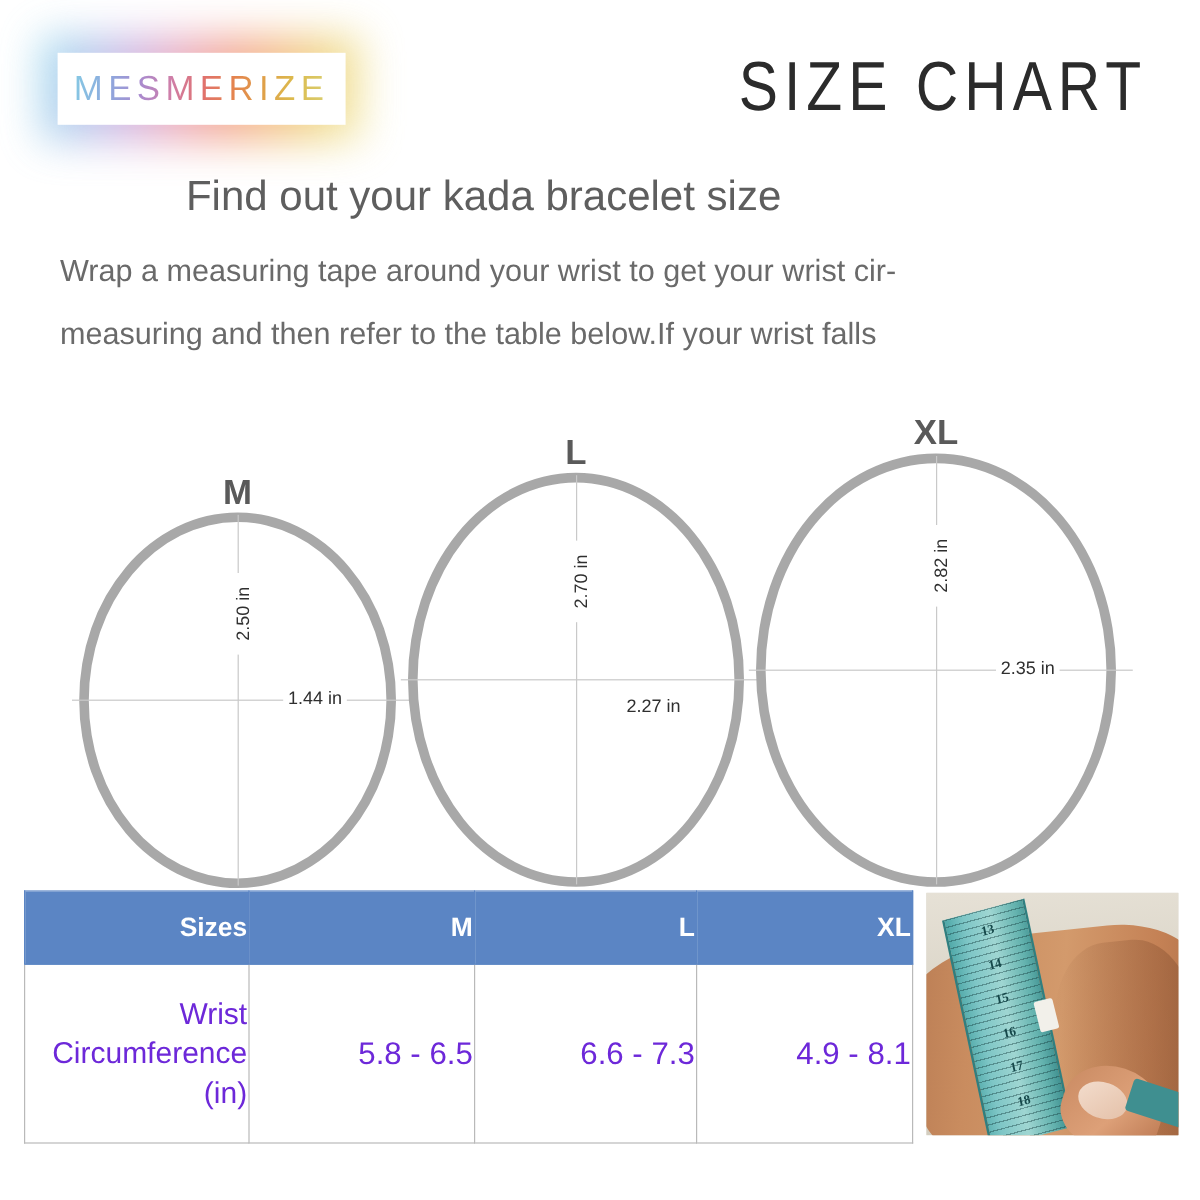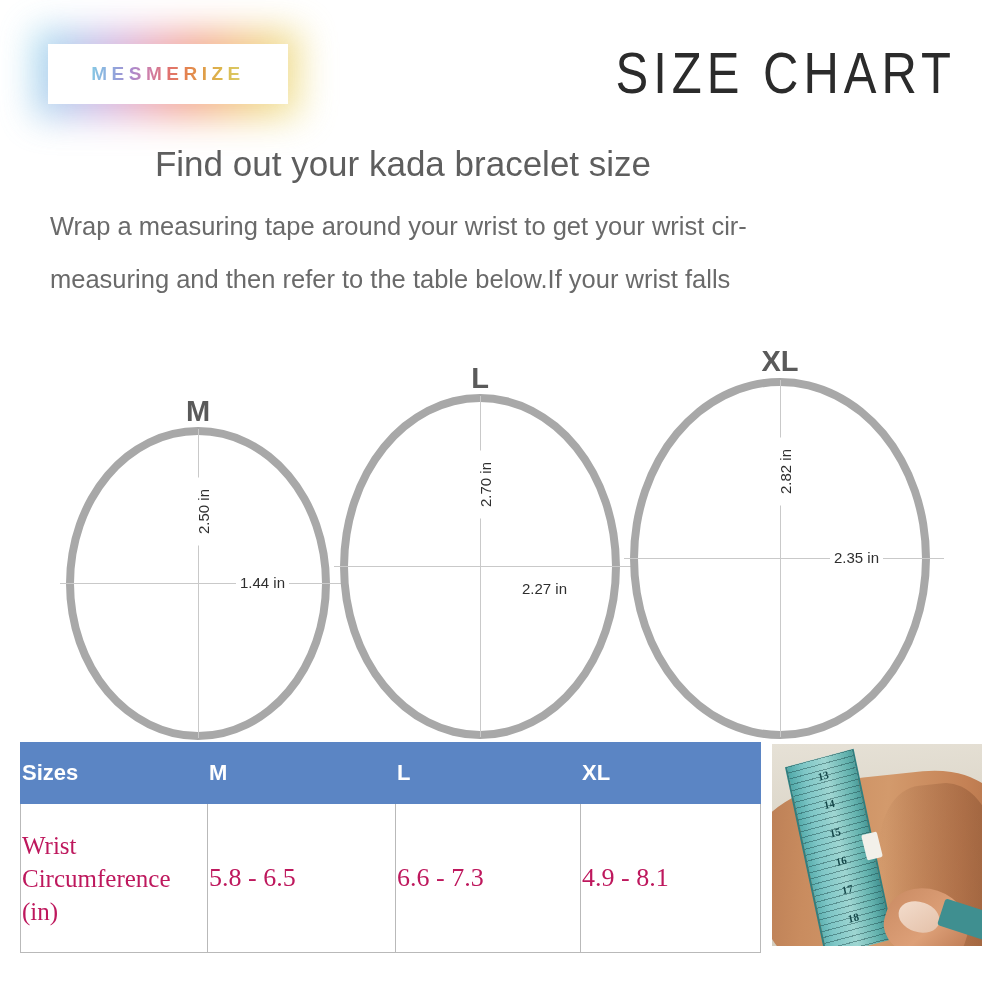--- a/index.html
+++ b/index.html
@@ -45,23 +45,23 @@
     position: absolute;
     left: 0; top: 0;
     width: 240px;
     height: 60px;
     background: #ffffff;
     display: flex;
     align-items: center;
     justify-content: center;
   }
   #logo-text {
-    font-size: 19px;
+    font-size: 29px;
     letter-spacing: 4.5px;
-    font-weight: 700;
+    font-weight: 400;
     background: linear-gradient(95deg,
         #86c9e4 0%, #8ea8dd 14%, #a98bcf 26%,
         #cf7ea8 38%, #e0716f 50%, #e4834f 62%,
         #dfa048 74%, #dcbb4e 86%, #d9cf72 100%);
     -webkit-background-clip: text;
     background-clip: text;
     color: transparent;
     -webkit-text-fill-color: transparent;
     white-space: nowrap;
   }
@@ -153,37 +153,36 @@
   #size-table {
     position: absolute;
     left: 20px;
     top: 742px;
     width: 740px;
     border-collapse: collapse;
     table-layout: fixed;
   }
   #size-table th, #size-table td {
     border: 1px solid #b9b9b9;
-    text-align: left;
+    text-align: right;
     vertical-align: middle;
   }
   #size-table thead th {
     background: #5b85c4;
     color: #ffffff;
     font-size: 22px;
     font-weight: 700;
     height: 58px;
     border-color: #5b85c4;
   }
   #size-table tbody td {
     height: 146px;
     font-size: 26px;
-    color: #be185d;
-    background: #ffffff;
-    font-family: Liberation Serif, serif;
+    color: #6d28d9;
+    background: #ffffff;
   }
   #size-table tbody td.rowhead {
     font-size: 25px;
     line-height: 33px;
   }
 
   
   #wrist-photo {
     position: absolute;
     left: 772px;

